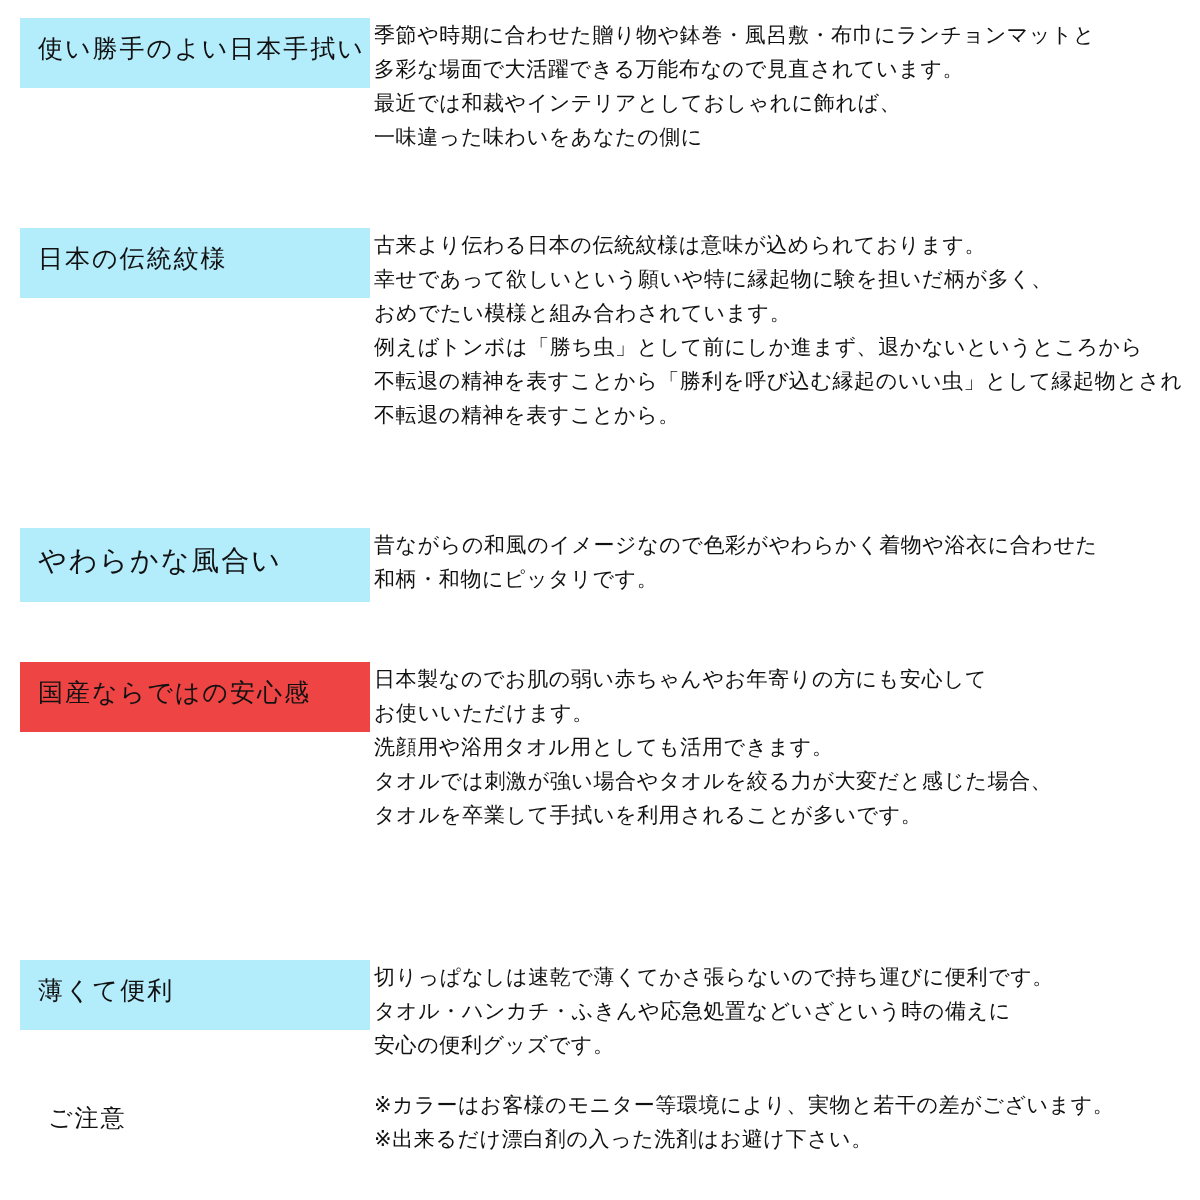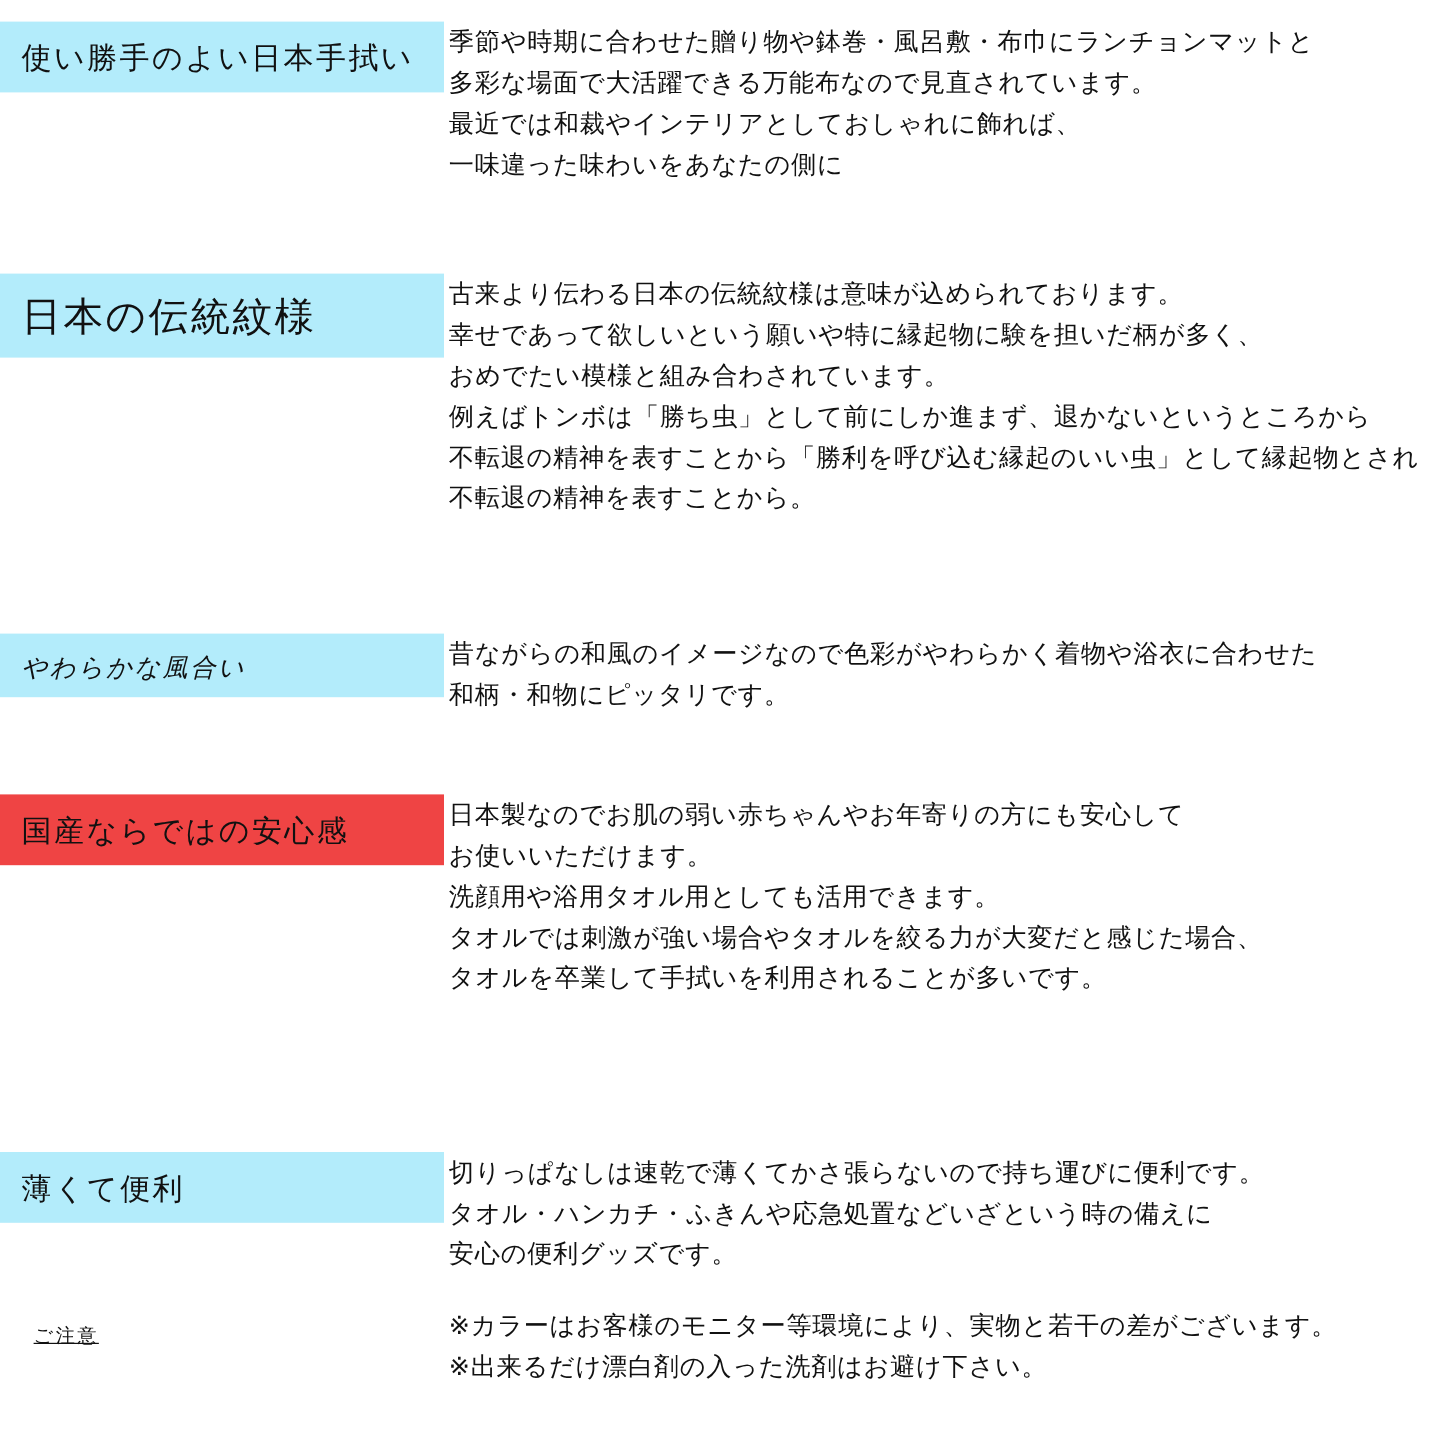--- a/index.html
+++ b/index.html
@@ -35,22 +35,23 @@
     align-items: center;
   }
   .label-chip {
     display: block;
     width: 100%;
     box-sizing: border-box;
     background: #b3ecfb;
     color: #111111;
     font-size: 25px;
     letter-spacing: 2px;
-    padding: 14px 0 11px 18px;
+    padding: 14px 0 22px 18px;
     line-height: 1.35;
+    margin-left: 20px;
   }
   .label-chip.plain {
     background: transparent;
     padding-left: 28px;
   }
   .body-cell {
     flex: 1 1 auto;
     box-sizing: border-box;
     padding-left: 4px;
   }
@@ -73,34 +74,34 @@
         </div>
         <div class="body-cell">
           <div class="body-line">季節や時期に合わせた贈り物や鉢巻・風呂敷・布巾にランチョンマットと</div>
           <div class="body-line">多彩な場面で大活躍できる万能布なので見直されています。</div>
           <div class="body-line">最近では和裁やインテリアとしておしゃれに飾れば、</div>
           <div class="body-line">一味違った味わいをあなたの側に</div>
         </div>
       </div>
       <div class="section" style="position: absolute; left: 0px; right: 0px; top: 228px;">
         <div class="label-cell">
-          <div class="label-chip" style="font-size: 33px; background: rgb(179, 236, 251);">日本の伝統紋様</div>
+          <div class="label-chip" style="font-size: 25px; background: rgb(179, 236, 251);">日本の伝統紋様</div>
         </div>
         <div class="body-cell">
           <div class="body-line">古来より伝わる日本の伝統紋様は意味が込められております。</div>
           <div class="body-line">幸せであって欲しいという願いや特に縁起物に験を担いだ柄が多く、</div>
           <div class="body-line">おめでたい模様と組み合わされています。</div>
           <div class="body-line">例えばトンボは「勝ち虫」として前にしか進まず、退かないというところから</div>
           <div class="body-line">不転退の精神を表すことから「勝利を呼び込む縁起のいい虫」として縁起物とされ</div>
           <div class="body-line">不転退の精神を表すことから。</div>
         </div>
       </div>
       <div class="section" style="position: absolute; left: 0px; right: 0px; top: 528px;">
         <div class="label-cell">
-          <div class="label-chip" style="font-size: 21px; background: rgb(179, 236, 251); font-style: italic;">やわらかな風合い</div>
+          <div class="label-chip" style="font-size: 28px; background: rgb(179, 236, 251);">やわらかな風合い</div>
         </div>
         <div class="body-cell">
           <div class="body-line">昔ながらの和風のイメージなので色彩がやわらかく着物や浴衣に合わせた</div>
           <div class="body-line">和柄・和物にピッタリです。</div>
         </div>
       </div>
       <div class="section" style="position: absolute; left: 0px; right: 0px; top: 662px;">
         <div class="label-cell">
           <div class="label-chip" style="font-size: 25px; background: #ef4444;">国産ならではの安心感</div>
         </div>
@@ -117,21 +118,21 @@
           <div class="label-chip" style="font-size: 25px; background: rgb(179, 236, 251);">薄くて便利</div>
         </div>
         <div class="body-cell">
           <div class="body-line">切りっぱなしは速乾で薄くてかさ張らないので持ち運びに便利です。</div>
           <div class="body-line">タオル・ハンカチ・ふきんや応急処置などいざという時の備えに</div>
           <div class="body-line">安心の便利グッズです。</div>
         </div>
       </div>
       <div class="section" style="position: absolute; left: 0px; right: 0px; top: 1088px;">
         <div class="label-cell">
-          <div class="label-chip plain" style="font-size: 16px; text-decoration: underline;">ご注意</div>
+          <div class="label-chip plain" style="font-size: 24px;">ご注意</div>
         </div>
         <div class="body-cell">
           <div class="body-line">※カラーはお客様のモニター等環境により、実物と若干の差がございます。</div>
           <div class="body-line">※出来るだけ漂白剤の入った洗剤はお避け下さい。</div>
         </div>
       </div>
     </div>
 </div>
 
 </body></html>

